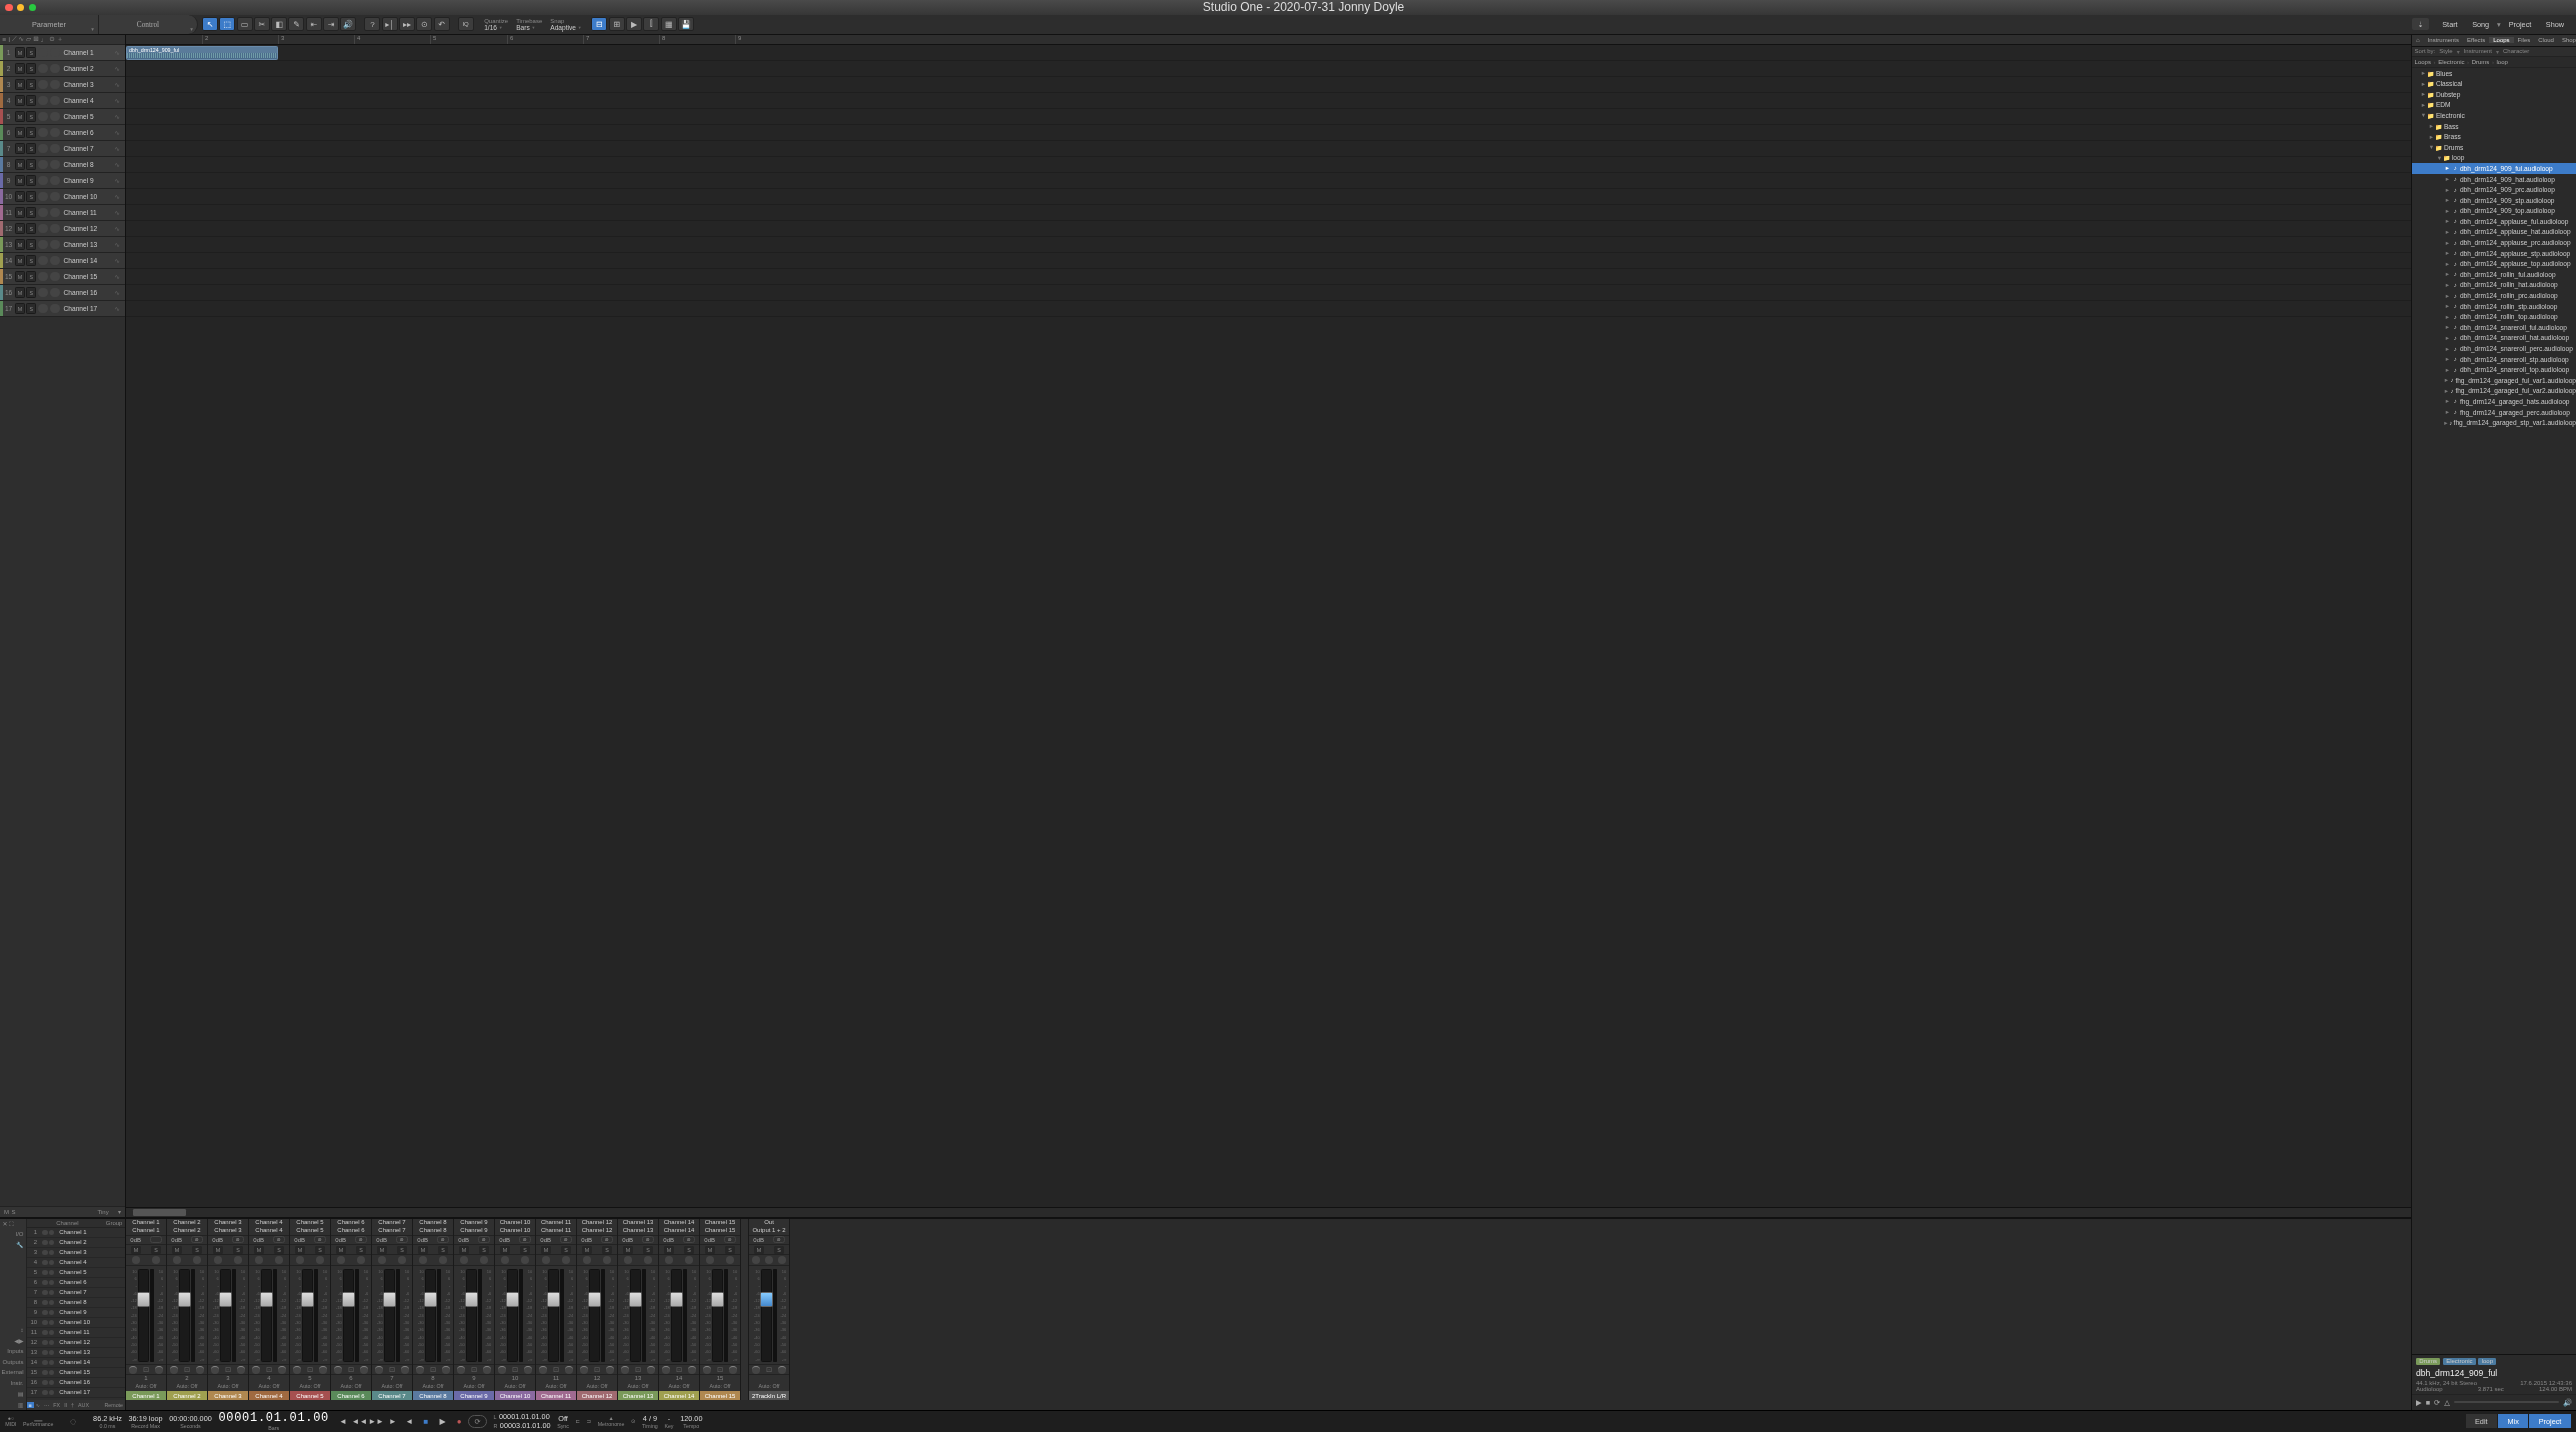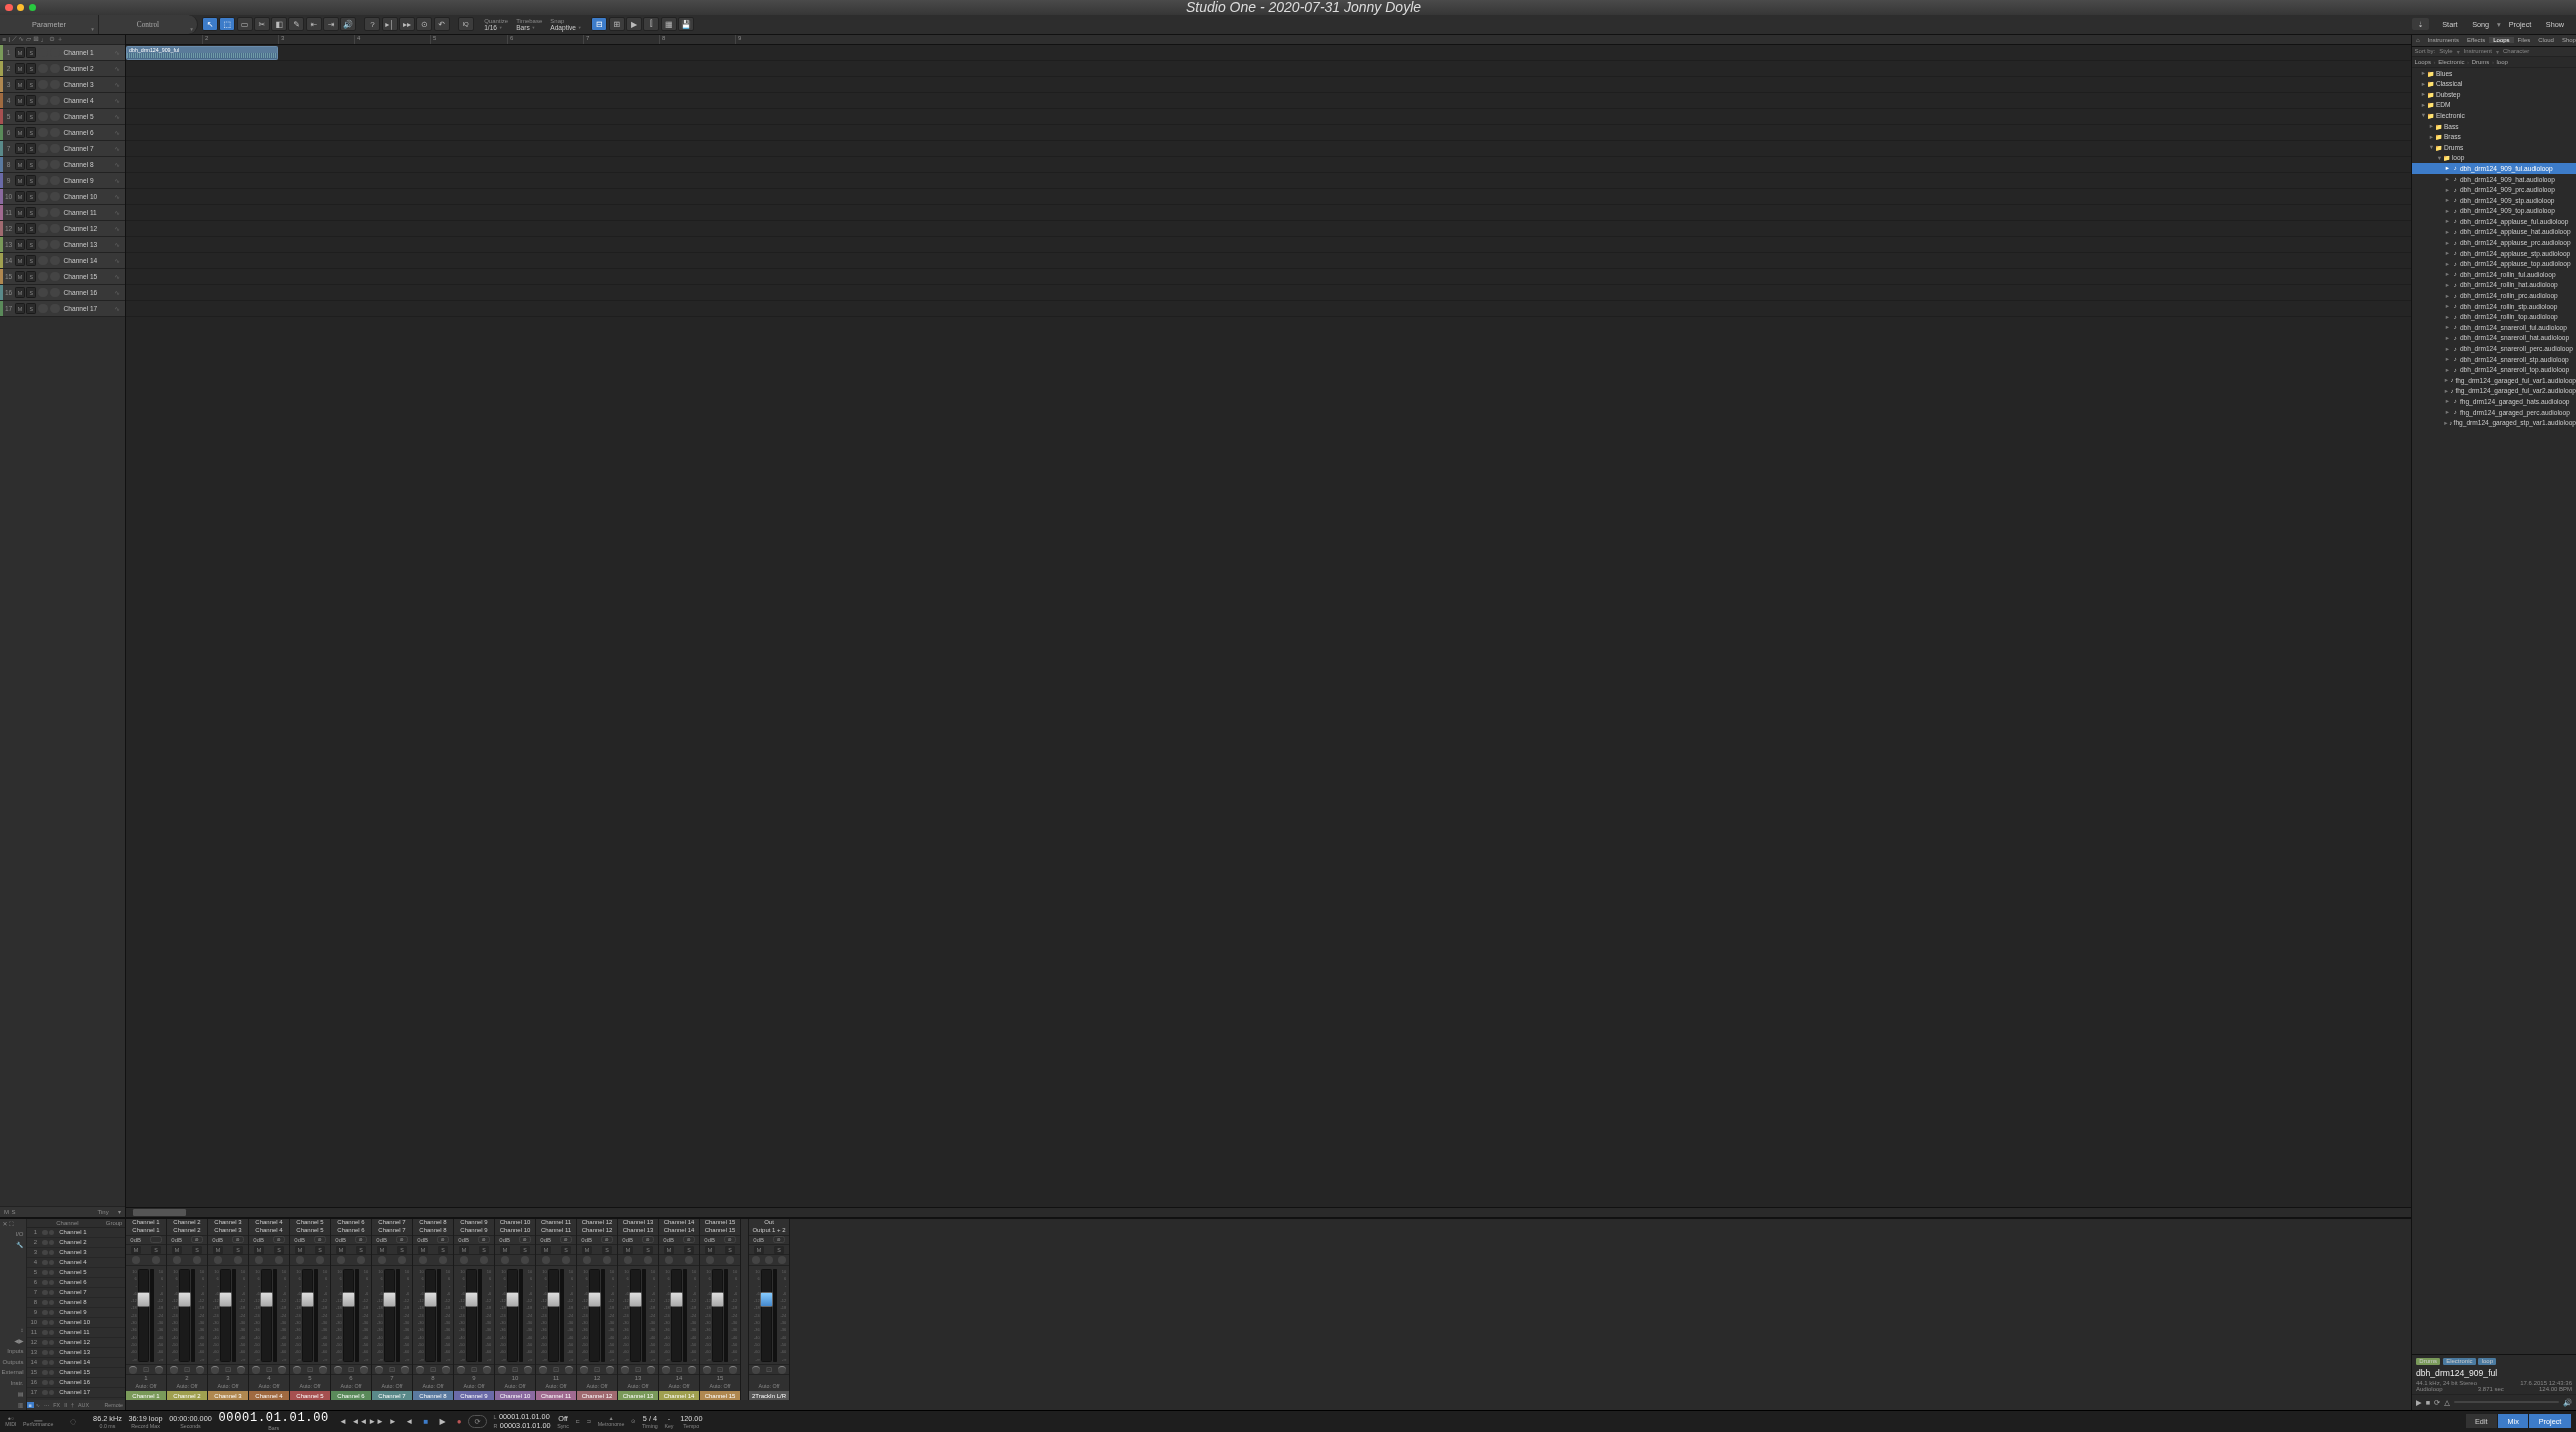--- a/index.html
+++ b/index.html
@@ -6,21 +6,21 @@
 html, body { width: 100%; height: 100%; background: #1a1a1a; color: #ccc; overflow: hidden; }
 body { display: flex; flex-direction: column; font-size: 7.3px; }
 
 
 .titlebar { height: 14.6px; background: linear-gradient(#4a4a4a, #363636); display: flex; align-items: center; padding: 0 5.3px; }
 .traffic-lights { display: flex; gap: 4.6px; }
 .traffic-light { width: 7.3px; height: 7.3px; border-radius: 50%; }
 .tl-close { background: #ff5f57; }
 .tl-min { background: #ffbd2e; }
 .tl-max { background: #28c940; }
-.titlebar-title { flex: 1; text-align: center; color: #ddd; font-size: 14px; font-style: italic; }
+.titlebar-title { flex: 1; text-align: center; color: #ddd; font-size: 12px; }
 
 
 .top-toolbar { height: 20px; background: #2d2d2d; display: flex; align-items: center; border-bottom: 0.7px solid #111; }
 .param-ctrl { display: flex; height: 100%; }
 .param-box, .ctrl-box { width: 99px; background: #3a3a3a; border-right: 0.7px solid #222; display: flex; align-items: center; justify-content: center; color: #aaa; cursor: pointer; position: relative; }
 .param-box::after, .ctrl-box::after { content: "▾"; position: absolute; right: 4px; bottom: 1.3px; font-size: 5.3px; color: #777; }
 .ctrl-box { border-radius: 0 10px 10px 0; font-family: Liberation Serif, serif; }
 .tool-group { display: flex; align-items: center; gap: 1.3px; padding: 0 4px; height: 100%; }
 .tool-btn { width: 16px; height: 14.6px; background: #3c3c3c; border: 0.7px solid #222; border-radius: 2px; display: flex; align-items: center; justify-content: center; color: #bbb; cursor: pointer; font-size: 8px; }
 .tool-btn.active { background: #3d7cc9; color: #fff; }
@@ -1901,21 +1901,21 @@
       <span>⊐</span>
     </div>
   <div class="tp-group">
       <span>▲</span>
       <span>Metronome</span>
     </div>
   <div class="tp-group">
       <span>⊙</span>
     </div>
   <div class="tp-group">
-      <span class="tp-value">5 / 4</span>
+      <span class="tp-value">4 / 9</span>
       <span>Timing</span>
     </div>
   <div class="tp-group">
       <span class="tp-value">-</span>
       <span>Key</span>
     </div>
   <div class="tp-group">
       <span class="tp-value">120.00</span>
       <span>Tempo</span>
     </div>

